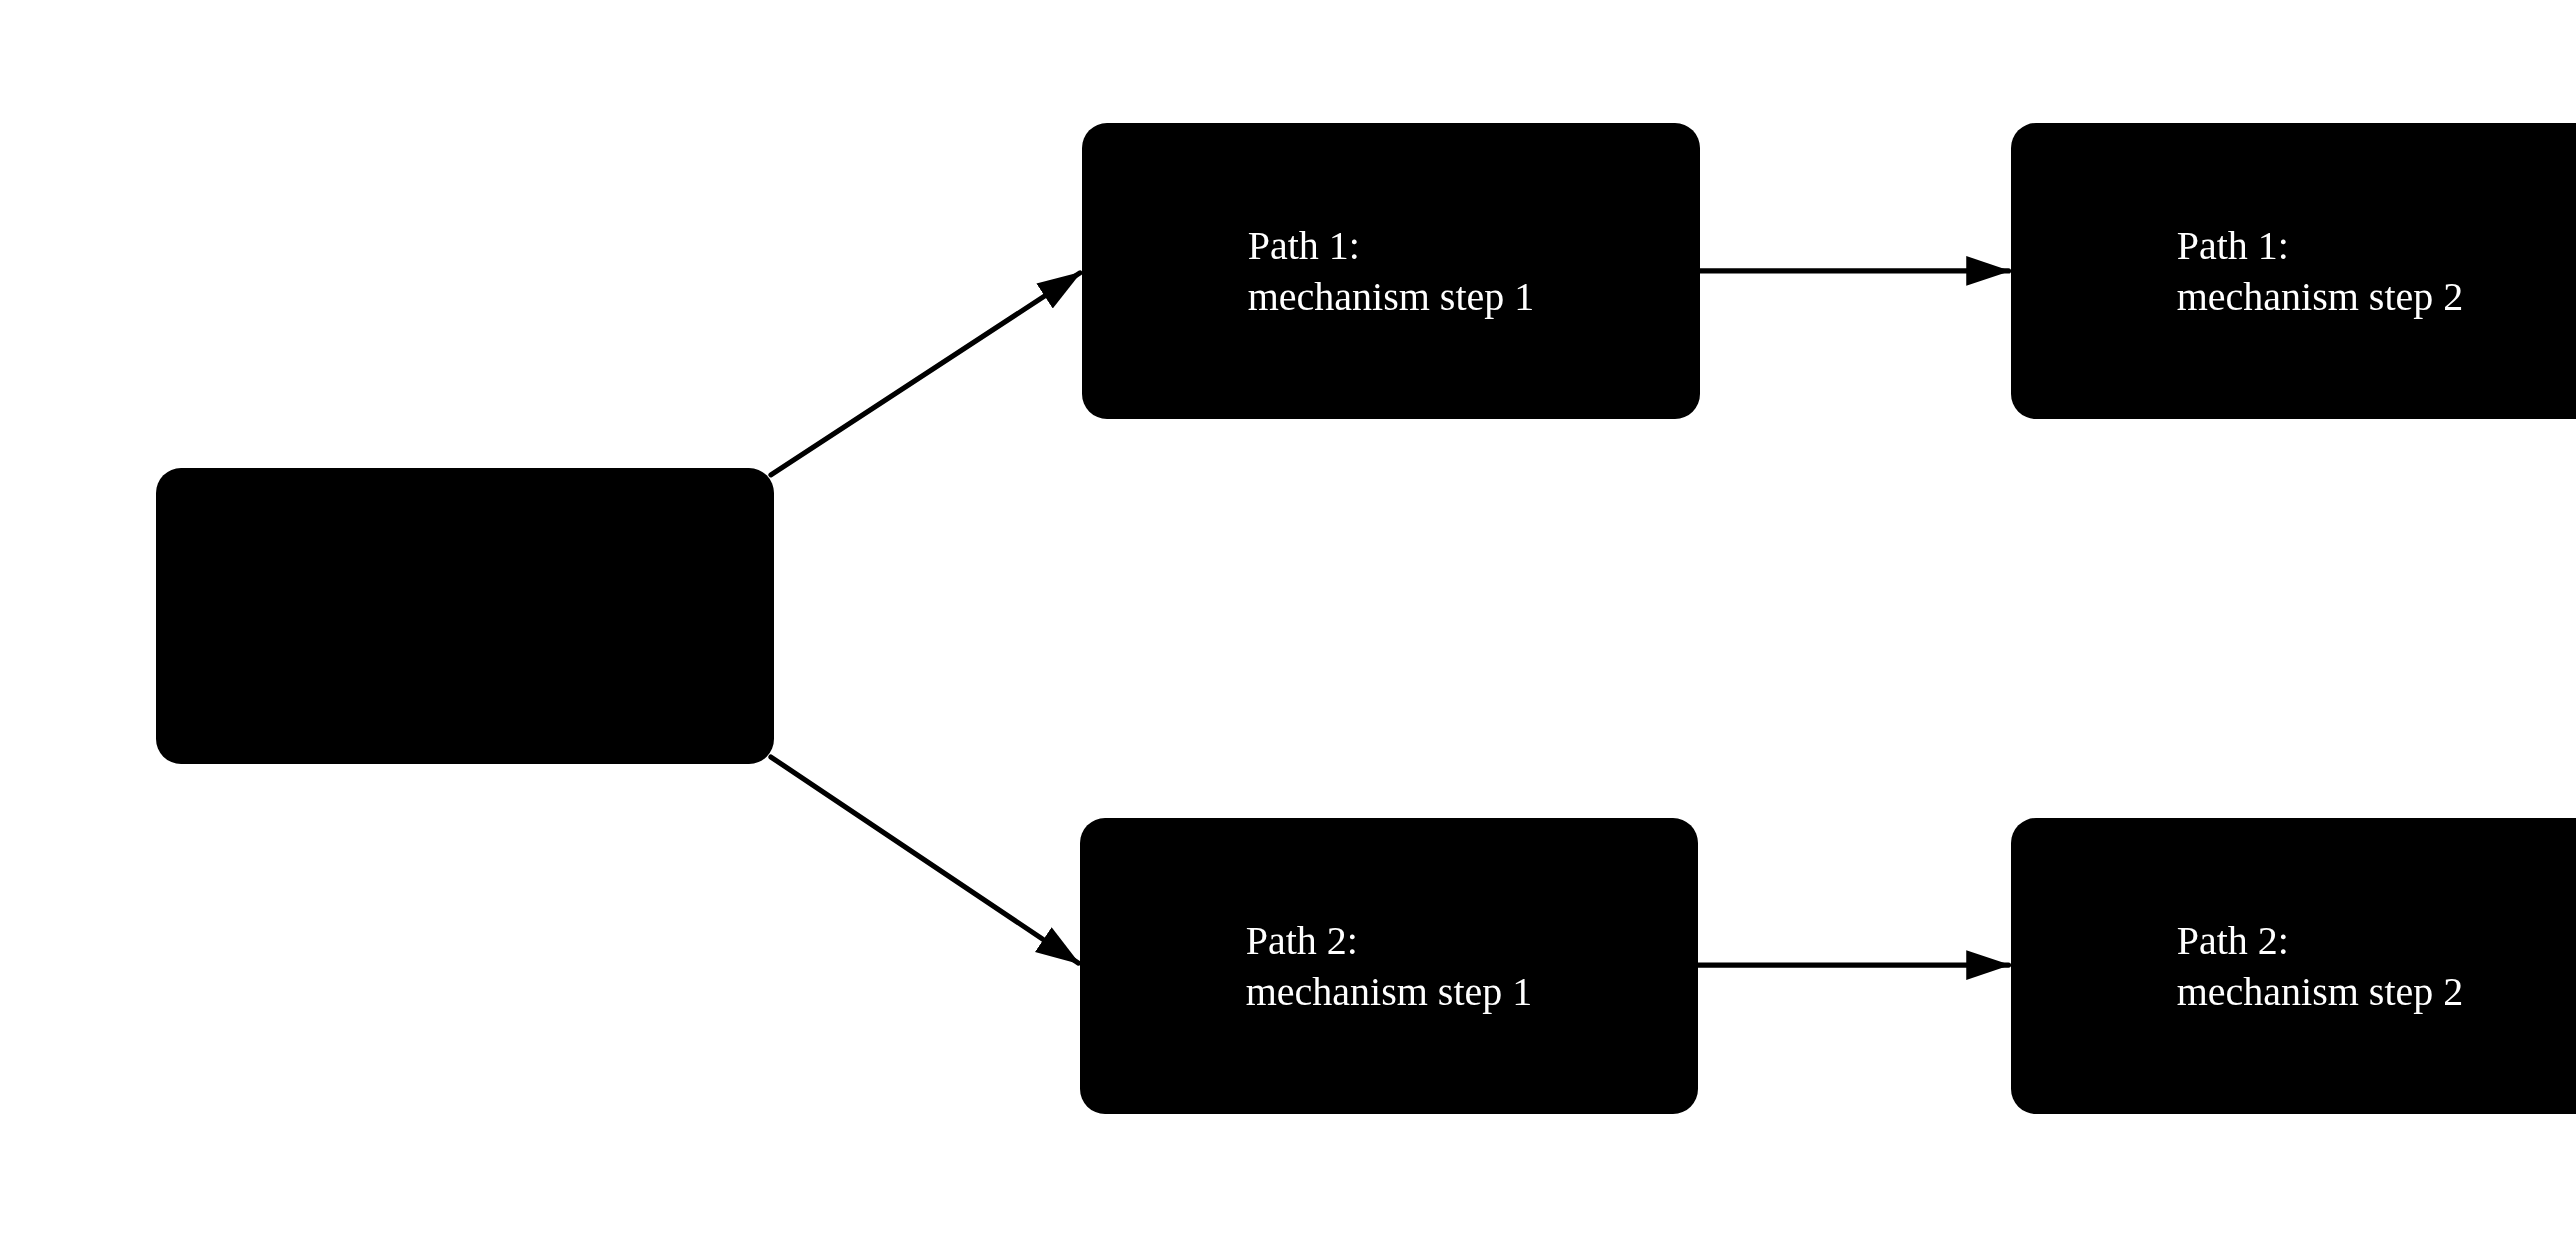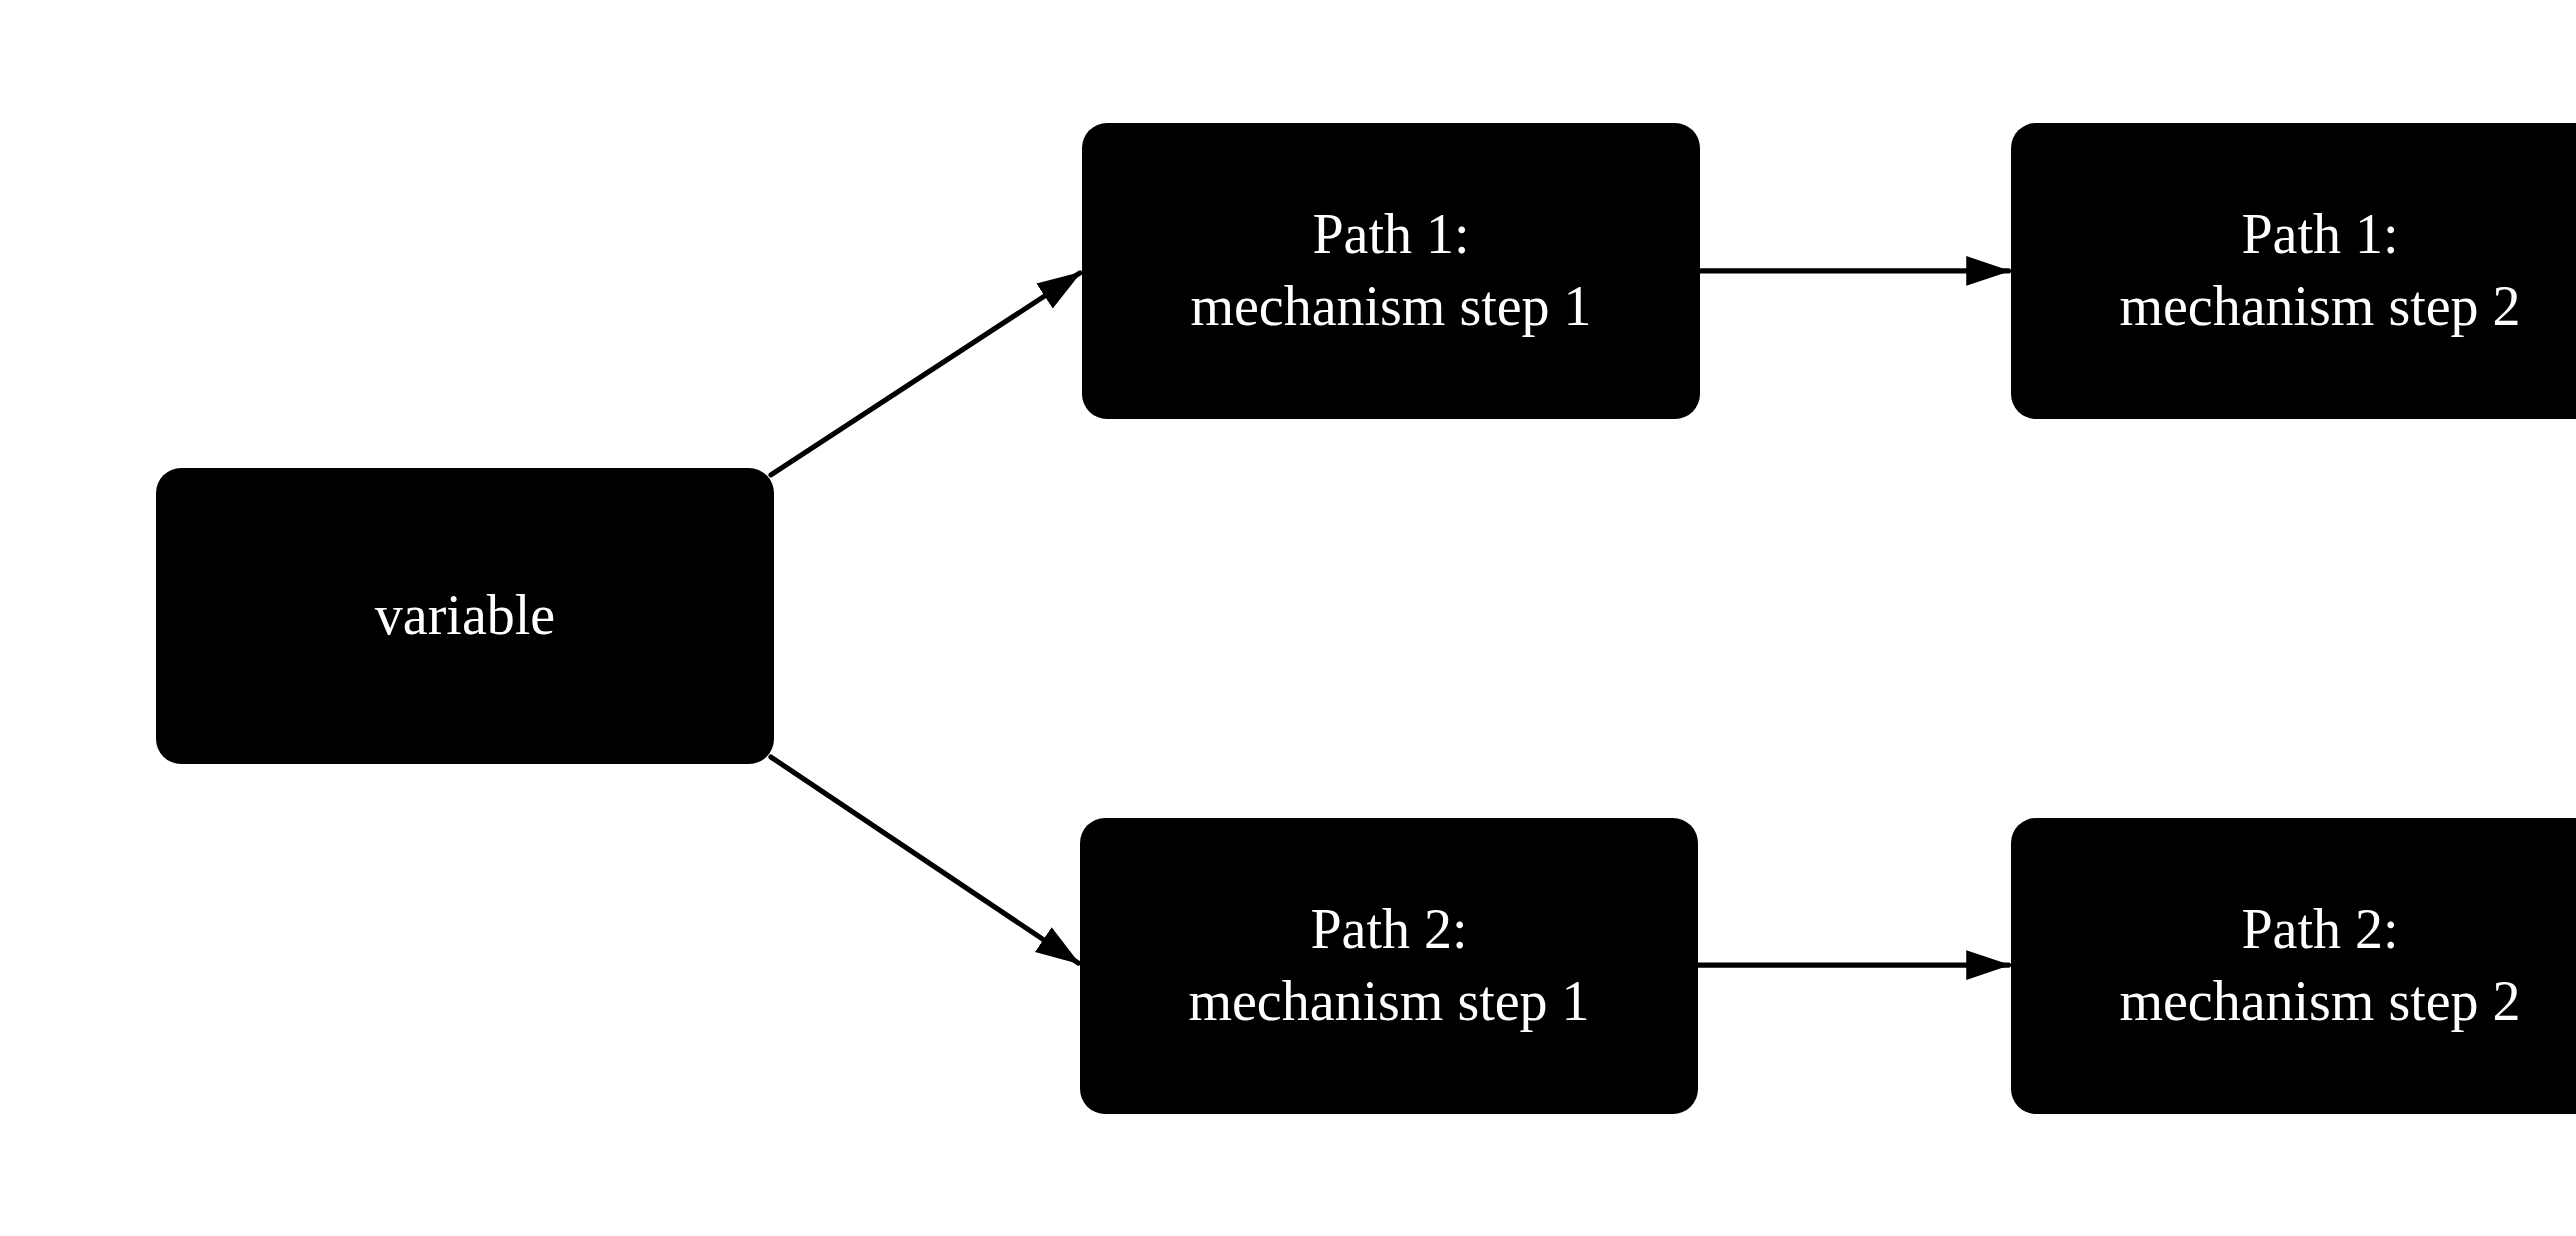--- a/index.html
+++ b/index.html
@@ -32,23 +32,23 @@
   .node{
     position:absolute;
     width:618px;height:296px;
     background:var(--color-node-fill,#000);
     border-radius:25px;
     display:flex;align-items:center;justify-content:center;
     box-sizing:border-box;
   }
   .node-label{
     color:var(--color-node-text,#fff);
-    font-size:56px;
+    font-size:40px;
     line-height:1.28;
-    text-align:center;
+    text-align:left;
     white-space:nowrap;
   }
   .node-label span{display:block;}
   .n-independent{left:156px;top:468px;}
   .n-path1-step1{left:1082px;top:123px;}
   .n-path1-step2{left:2011px;top:123px;}
   .n-path2-step1{left:1080px;top:818px;}
   .n-path2-step2{left:2011px;top:818px;}
 </style>
 </head>
@@ -66,21 +66,20 @@
     <line class="edge-line" x1="1496" y1="922" x2="2096" y2="530" marker-end="url(#arrowhead)"></line>
     <line class="edge-line" x1="1496" y1="1470" x2="2093" y2="1870" marker-end="url(#arrowhead)"></line>
     <line class="edge-line" x1="3296" y1="526" x2="3899" y2="526" marker-end="url(#arrowhead)"></line>
     <line class="edge-line" x1="3293" y1="1874" x2="3899" y2="1874" marker-end="url(#arrowhead)"></line>
     <line class="edge-line" x1="5100" y1="528" x2="5706" y2="918" marker-end="url(#arrowhead)"></line>
     <line class="edge-line" x1="5100" y1="1872" x2="5706" y2="1478" marker-end="url(#arrowhead)"></line>
   </svg>
 
   <div class="node n-independent">
     <div class="node-label">
-      <span>variable</span>
     </div>
   </div>
 
   <div class="node n-path1-step1">
     <div class="node-label">
       <span>Path 1:</span>
       <span>mechanism step 1</span>
     </div>
   </div>
 

